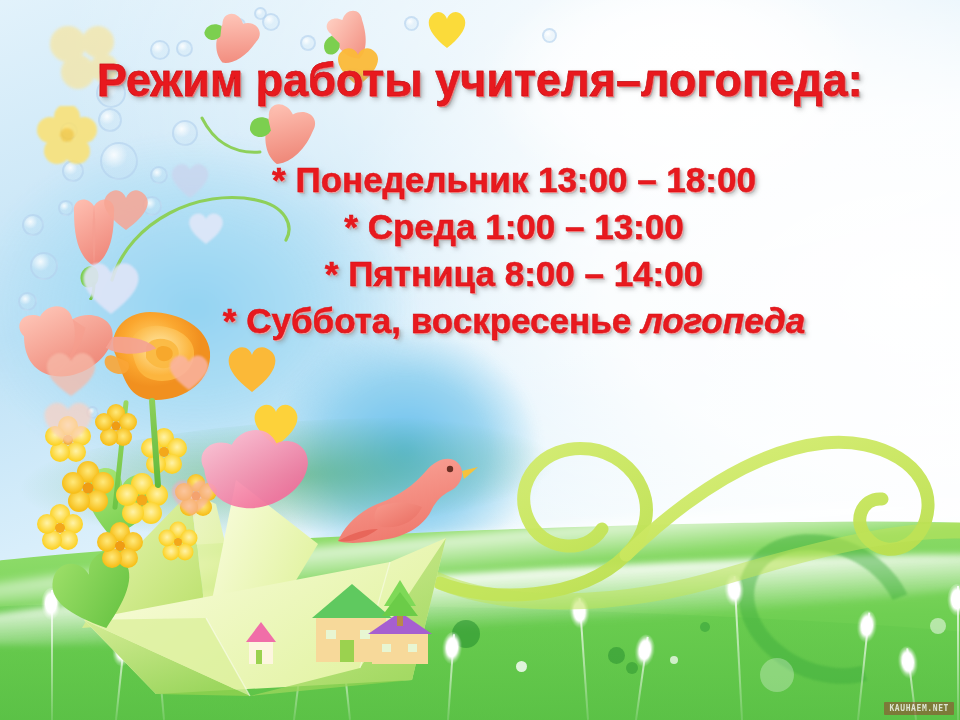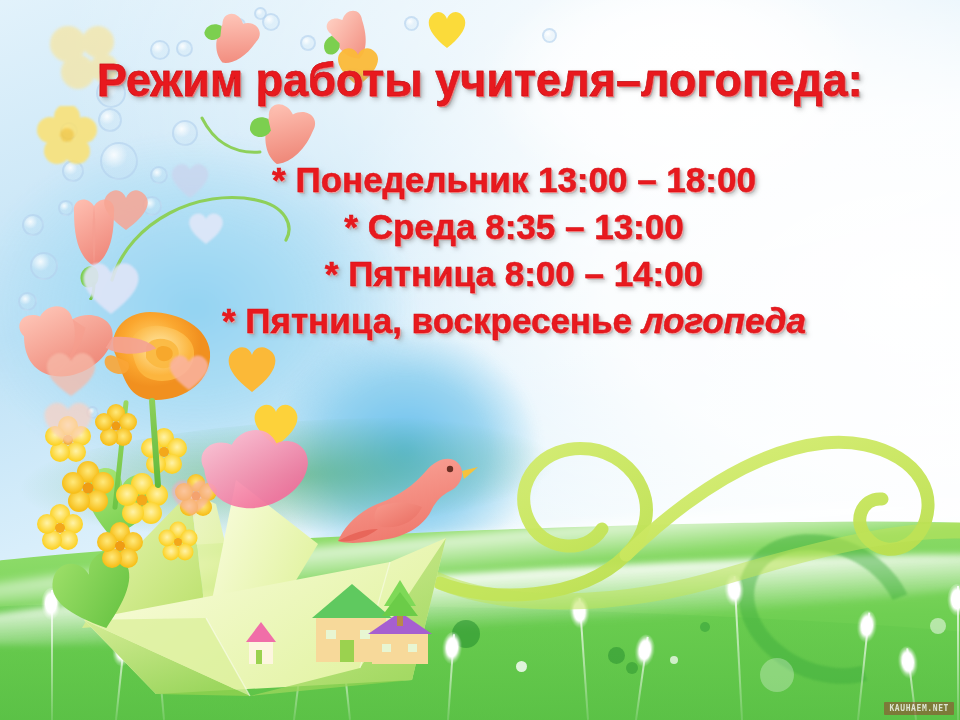--- a/index.html
+++ b/index.html
@@ -653,27 +653,27 @@
     <span class="inner">Режим работы учителя–логопеда:</span>
   </div>
 
   <div class="lines">
     <div class="line">
       <span>*</span>
       <span>Понедельник 13:00 – 18:00</span>
     </div>
     <div class="line">
       <span>*</span>
-      <span>Среда 8:35 – 13:00</span>
+      <span>Среда 1:00 – 13:00</span>
     </div>
     <div class="line">
       <span>*</span>
       <span>Пятница 8:00 – 14:00</span>
     </div>
     <div class="line">
       <span>*</span>
-      <span>Пятница, воскресенье </span><span class="em">логопеда</span>
+      <span>Суббота, воскресенье </span><span class="em">логопеда</span>
     </div>
   </div>
 
   <div class="watermark">KAUHAEM.NET</div>
 
 </div>
 
 </body></html>

